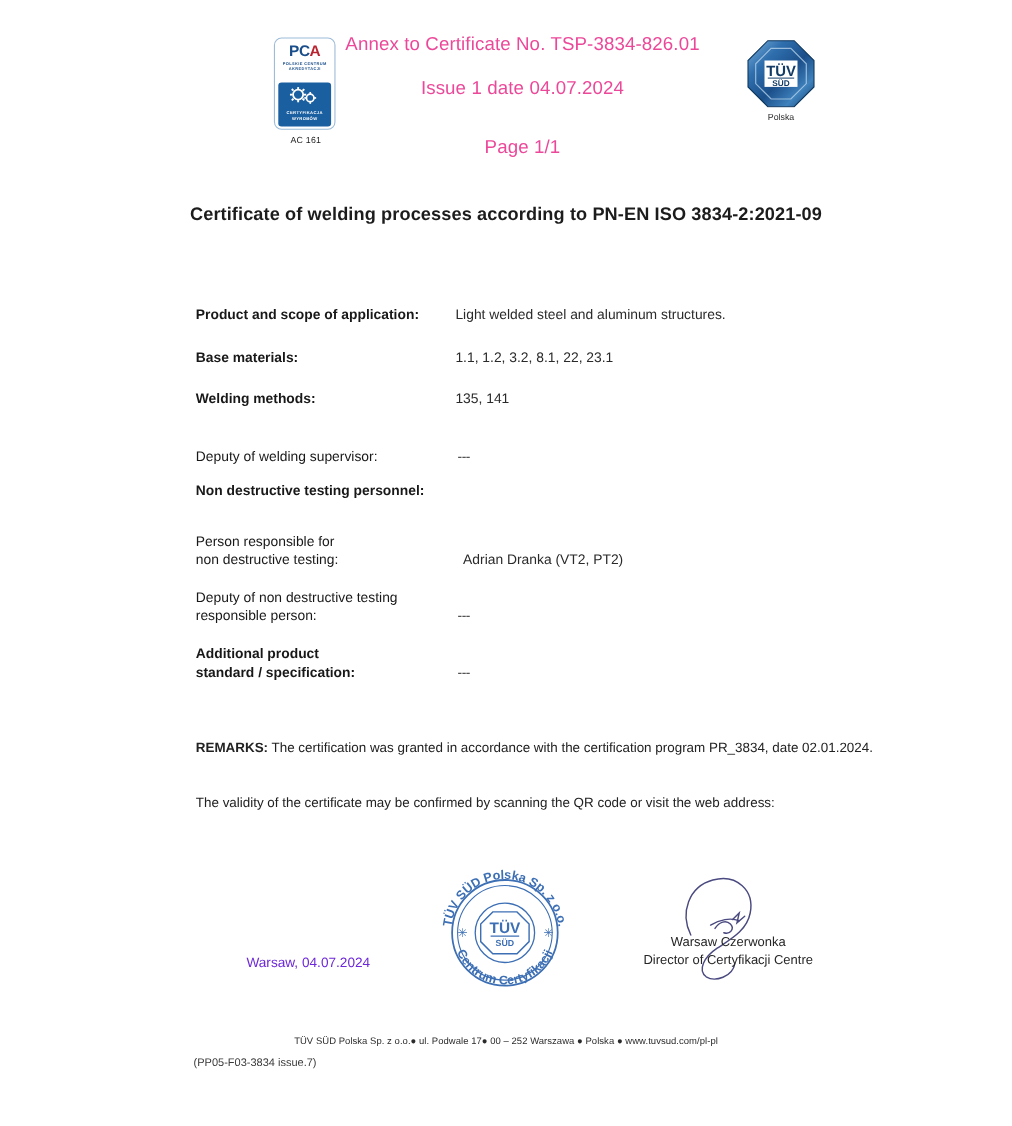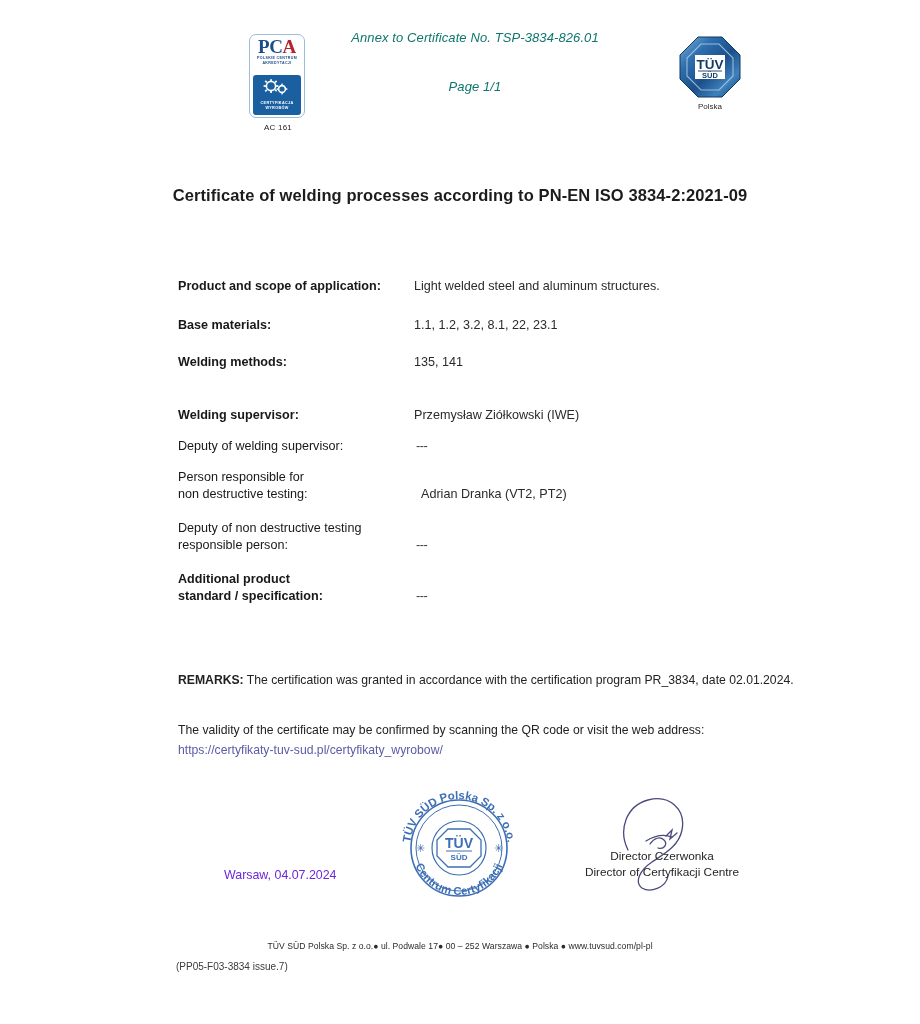--- a/index.html
+++ b/index.html
@@ -28,24 +28,23 @@
     height: 150px;
   }
   .header-center {
     position: absolute;
     left: 310px;
     top: 30px;
     width: 330px;
     text-align: center;
   }
   .header-line {
-    font-size: 13px;
-    color: #0f766e;
+    font-size: 17px;
+    color: #ec4899;
     letter-spacing: 0.1px;
-    font-style: italic;
   }
   .header-line.l2 { margin-top: 20px; }
   .header-line.l3 { margin-top: 34px; }
 
   
   .pca-wrap {
     position: absolute;
     left: 249px;
     top: 34px;
     width: 58px;
@@ -62,23 +61,23 @@
     position: relative;
   }
   .pca-top {
     height: 40px;
     position: relative;
   }
   .pca-word {
     position: absolute;
     top: 4px; left: 0; right: 0;
     text-align: center;
-    font-family: Liberation Serif, serif;
+    font-family: Liberation Sans, sans-serif;
     font-weight: bold;
-    font-size: 19px;
+    font-size: 14px;
     letter-spacing: -0.4px;
     color: #1a4e8a;
     line-height: 15px;
   }
   .pca-word .a-red { color: #b8232f; }
   .pca-sub {
     position: absolute;
     top: 21px; left: 0; right: 0;
     text-align: center;
     font-size: 3.6px;
@@ -336,20 +335,21 @@
           </div>
           <div class="pca-bottom-text">CERTYFIKACJA
 WYROBÓW</div>
         </div>
       </div>
       <div class="pca-ac">AC 161</div>
     </div>
 
     <div class="header-center">
       <div class="header-line l1">Annex to Certificate No. TSP-3834-826.01</div>
+      <div class="header-line l2">Issue 1 date 04.07.2024</div>
       <div class="header-line l3">Page 1/1</div>
     </div>
 
     <div class="tuv-wrap">
       <div class="tuv-oct">
         <svg width="62" height="62" viewBox="0 0 62 62">
           <defs>
             <linearGradient id="octgrad" x1="0" y1="0" x2="1" y2="1">
               <stop offset="0%" stop-color="#7fb2dd"></stop>
               <stop offset="28%" stop-color="#2f6fae"></stop>
@@ -384,30 +384,29 @@
     <div class="frow" style="height:37px">
       <div class="flabel bold">Base materials:</div>
       <div class="fvalue">1.1, 1.2, 3.2, 8.1, 22, 23.1</div>
     </div>
 
     <div class="frow" style="height:53px">
       <div class="flabel bold">Welding methods:</div>
       <div class="fvalue">135, 141</div>
     </div>
 
-    <div class="frow" style="height:31px">
-      <div class="flabel bold">Welding supervisor:</div>
-      <div class="fvalue">Przemysław Ziółkowski (IWE)</div>
-    </div>
 
     <div class="frow" style="height:31px">
       <div class="flabel">Deputy of welding supervisor:</div>
       <div class="fvalue dash">---</div>
     </div>
 
+    <div class="frow" style="height:46px">
+      <div class="flabel bold">Non destructive testing personnel:</div>
+    </div>
 
     <div class="frow" style="height:51px">
       <div class="flabel">Person responsible for
 non destructive testing:</div>
       <div class="fvalue indent" style="top:17px">Adrian Dranka (VT2, PT2)</div>
     </div>
 
     <div class="frow" style="height:51px">
       <div class="flabel">Deputy of non destructive testing
 responsible person:</div>
@@ -420,21 +419,20 @@
       <div class="fvalue dash" style="top:17px">---</div>
     </div>
   </div>
 
   <div class="remarks">
     <b>REMARKS:</b><span> The certification was granted in accordance with the certification program PR_3834, date 02.01.2024.</span>
   </div>
 
   <div class="validity">
     <span>The validity of the certificate may be confirmed by scanning the QR code or visit the web address:</span><br>
-    <a class="url" href="#">https://certyfikaty-tuv-sud.pl/certyfikaty_wyrobow/</a>
   </div>
 
   <div class="stamp">
     <svg width="126" height="108" viewBox="0 0 126 108">
       <defs>
         <path id="arcTop" d="M 14,58 A 49,49 0 0 1 112,58"></path>
         <path id="arcBottom" d="M 16,58 A 47,47 0 0 0 110,58"></path>
       </defs>
       <g stroke="#3d6fb4" fill="none">
         <circle cx="63" cy="58" r="48" stroke-width="1.6"></circle>
@@ -459,21 +457,21 @@
   <div class="signature">
     <svg class="sig-scribble" width="105" height="100" viewBox="0 0 105 100">
       <g fill="none" stroke="#4a4a80" stroke-width="1.3" stroke-linecap="round">
         <path d="M 18,58 C 8,38 16,14 38,8 C 60,2 76,18 72,38 C 69,54 54,62 42,70
                  C 30,78 24,90 32,96 C 40,101 56,96 58,84"></path>
         <path d="M 40,52 C 44,46 50,44 54,48 C 58,52 54,58 48,56"></path>
         <path d="M 36,49 C 44,44 54,42 62,45"></path>
         <path d="M 56,44 L 62,38 L 60,47 L 67,41"></path>
       </g>
     </svg>
-    <div class="sig-name">Director Czerwonka</div>
+    <div class="sig-name">Warsaw Czerwonka</div>
     <div class="sig-role">Director of Certyfikacji Centre</div>
   </div>
 
   <div class="place-date">Warsaw, 04.07.2024</div>
 
   <div class="footer-company">TÜV SÜD Polska Sp. z o.o.● ul. Podwale 17●  00 – 252 Warszawa ● Polska ● www.tuvsud.com/pl-pl</div>
   <div class="footer-code">(PP05-F03-3834 issue.7)</div>
 
 </div>
 

